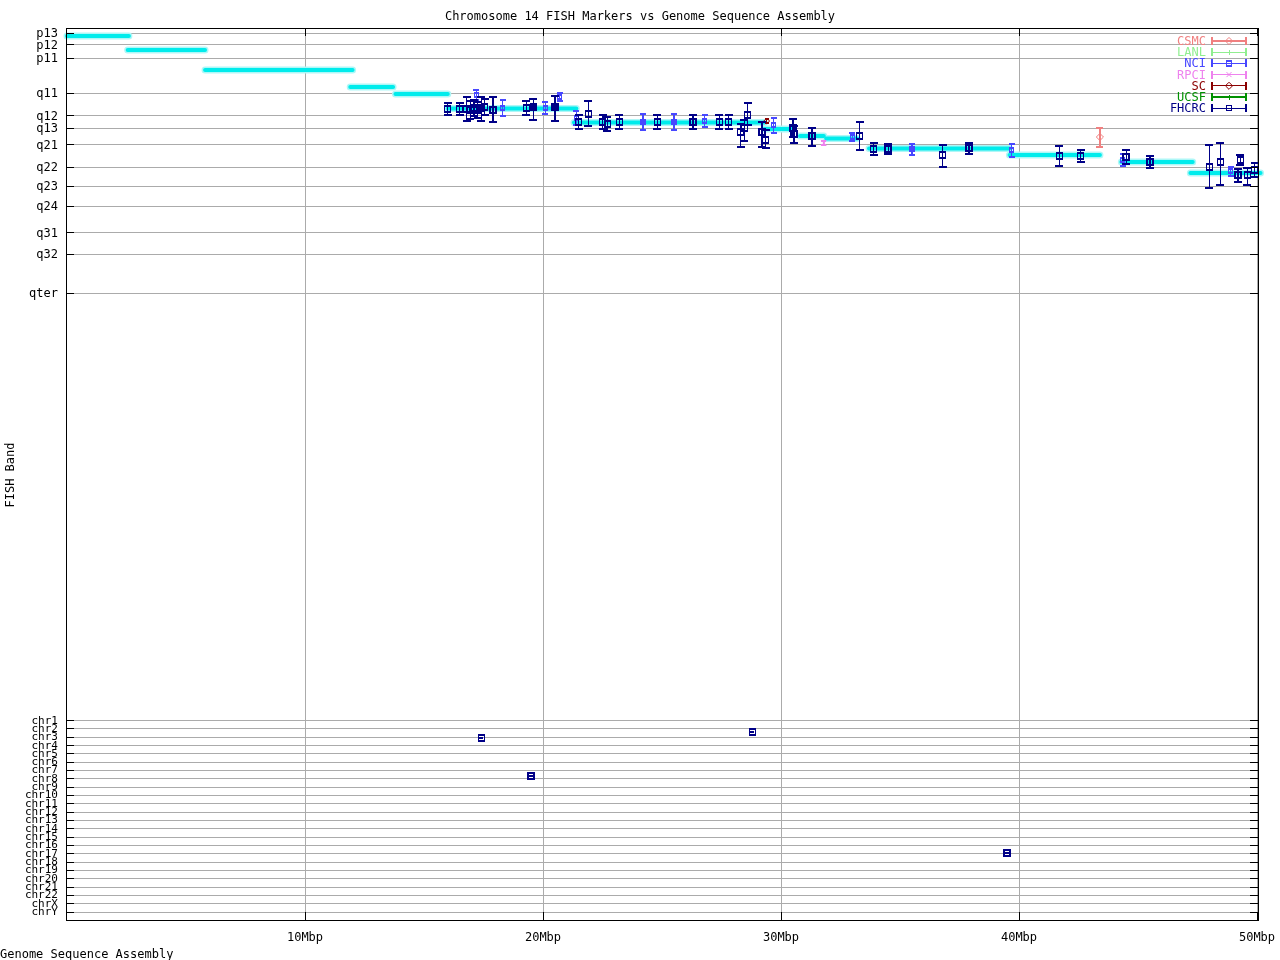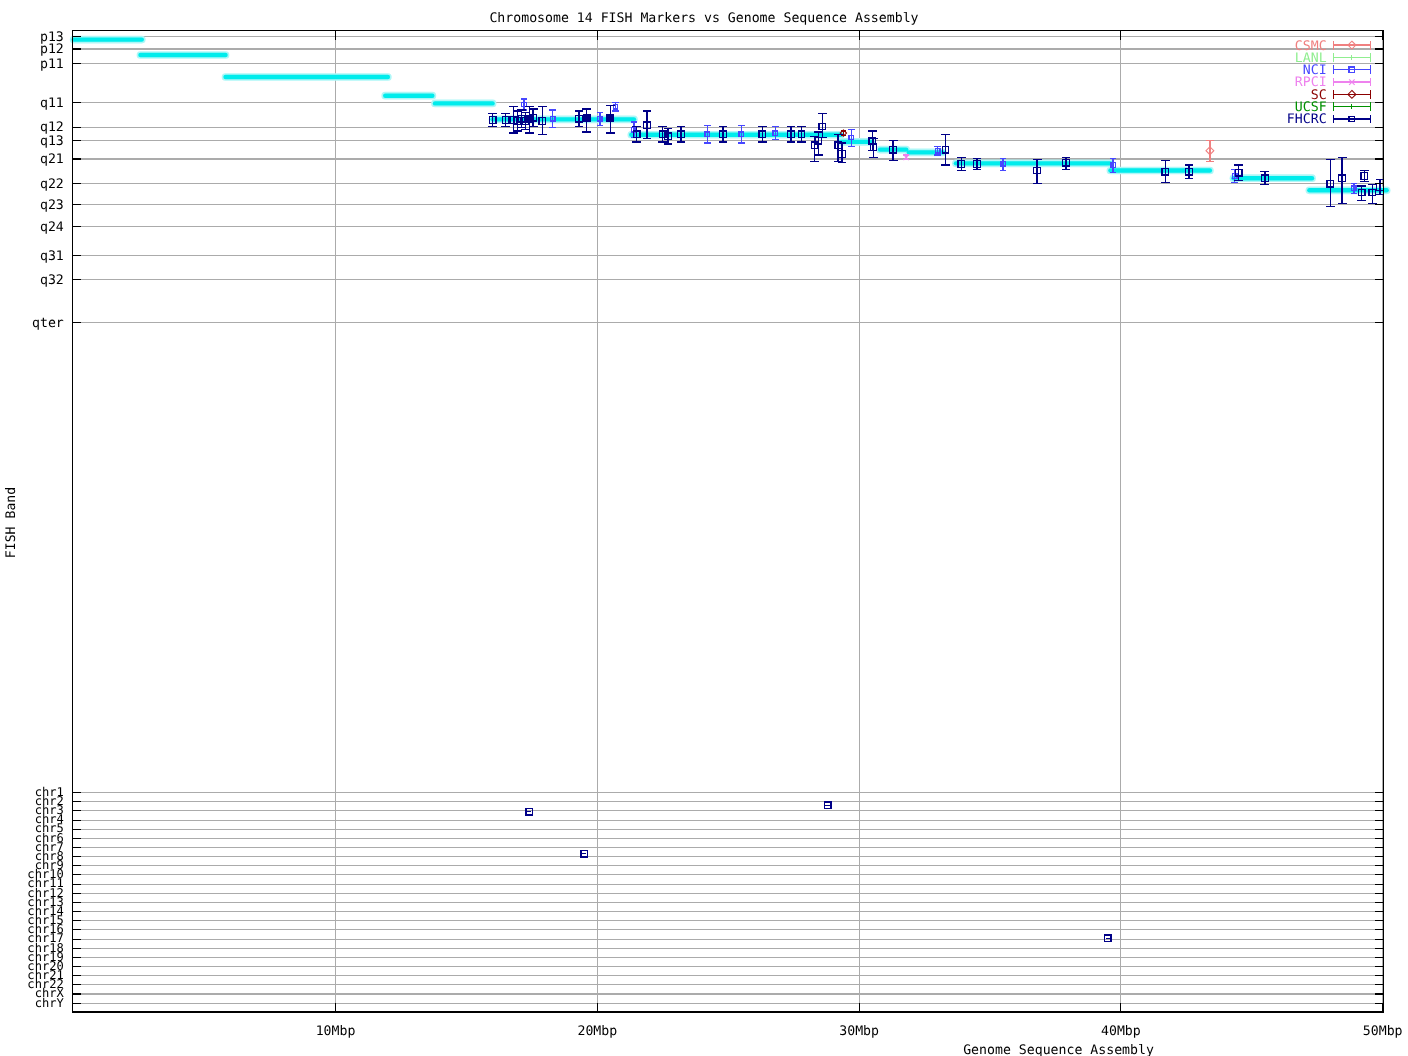--- a/index.html
+++ b/index.html
@@ -1,20 +1,20 @@
 <!DOCTYPE html>
 <html><head>
 <meta charset="utf-8">
 <style>
   html,body{margin:0;padding:0;background:#fff;}
   #fig{position:relative;width:1280px;height:960px;background:#fff;overflow:hidden;
        font-family:"DejaVu Sans Mono","Liberation Mono",monospace;color:#000;}
   #fig .lbl{position:absolute;font-size:12px;white-space:pre;}
   #title{top:9px;left:0;width:1280px;text-align:center;}
-  #xlab{top:947px;left:0;width:1049px;text-align:right;}
+  #xlab{top:947px;left:0;width:1049px;text-align:left;}
   #ylab{left:-40px;top:468px;width:100px;text-align:center;transform:rotate(-90deg);}
   svg{position:absolute;top:0;left:0;}
   svg text{font-family:"DejaVu Sans Mono","Liberation Mono",monospace;fill:#000;}
   .crisp{shape-rendering:crispEdges;}
 </style>
 </head>
 <body>
 
 <div id="fig">
   <svg id="chart" width="1280" height="960">

